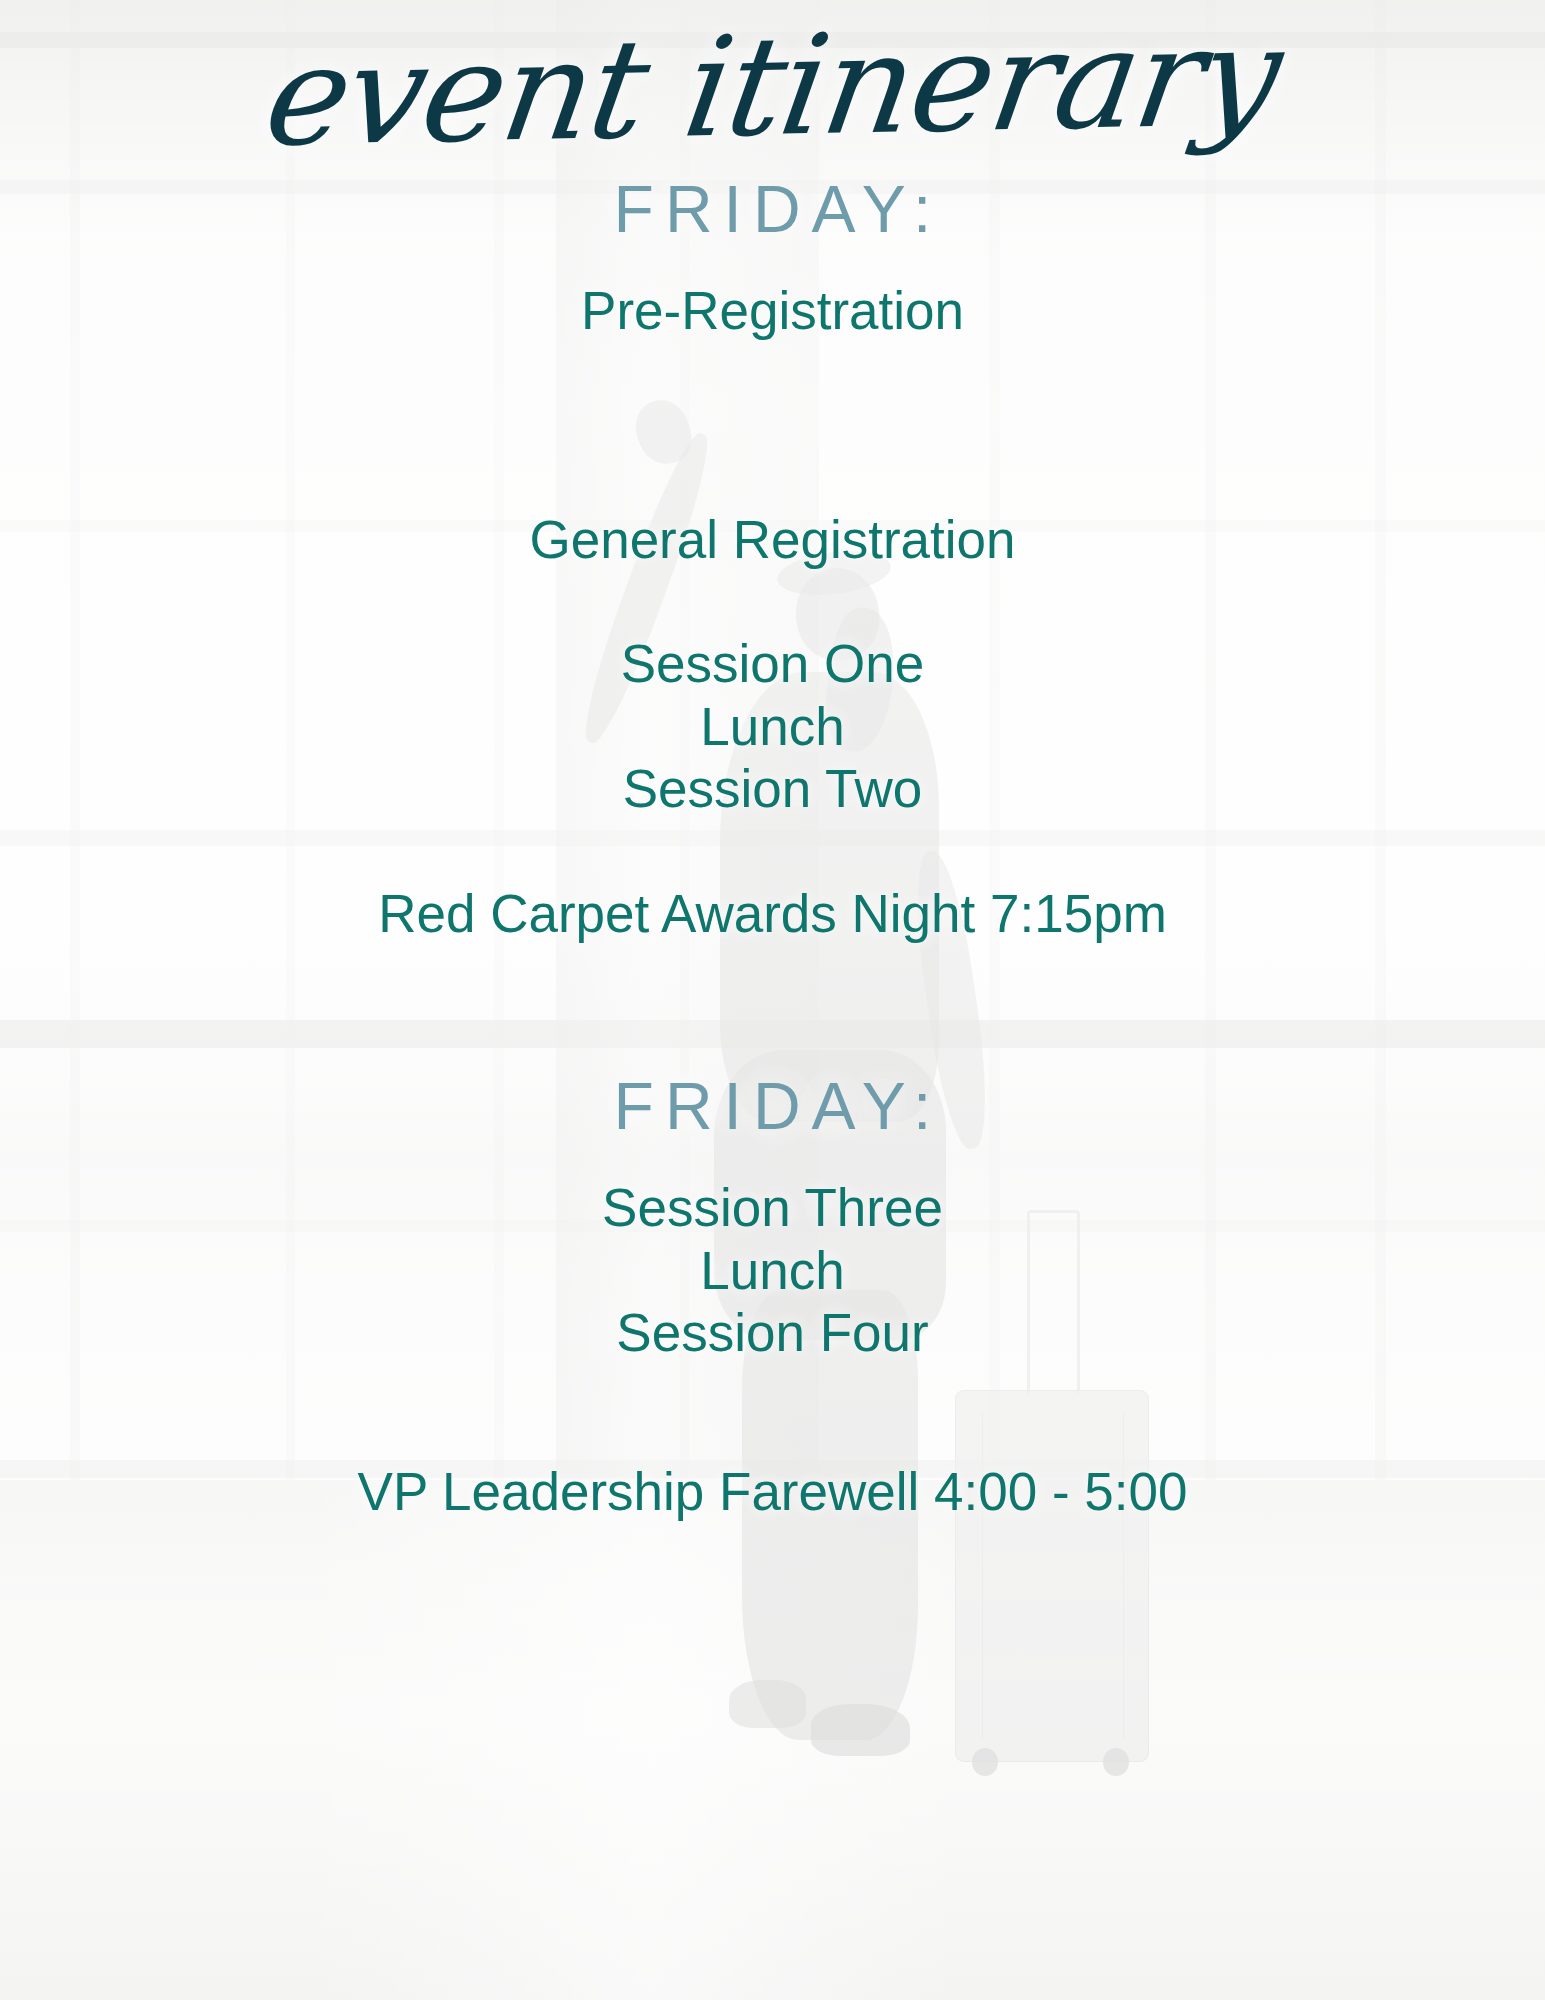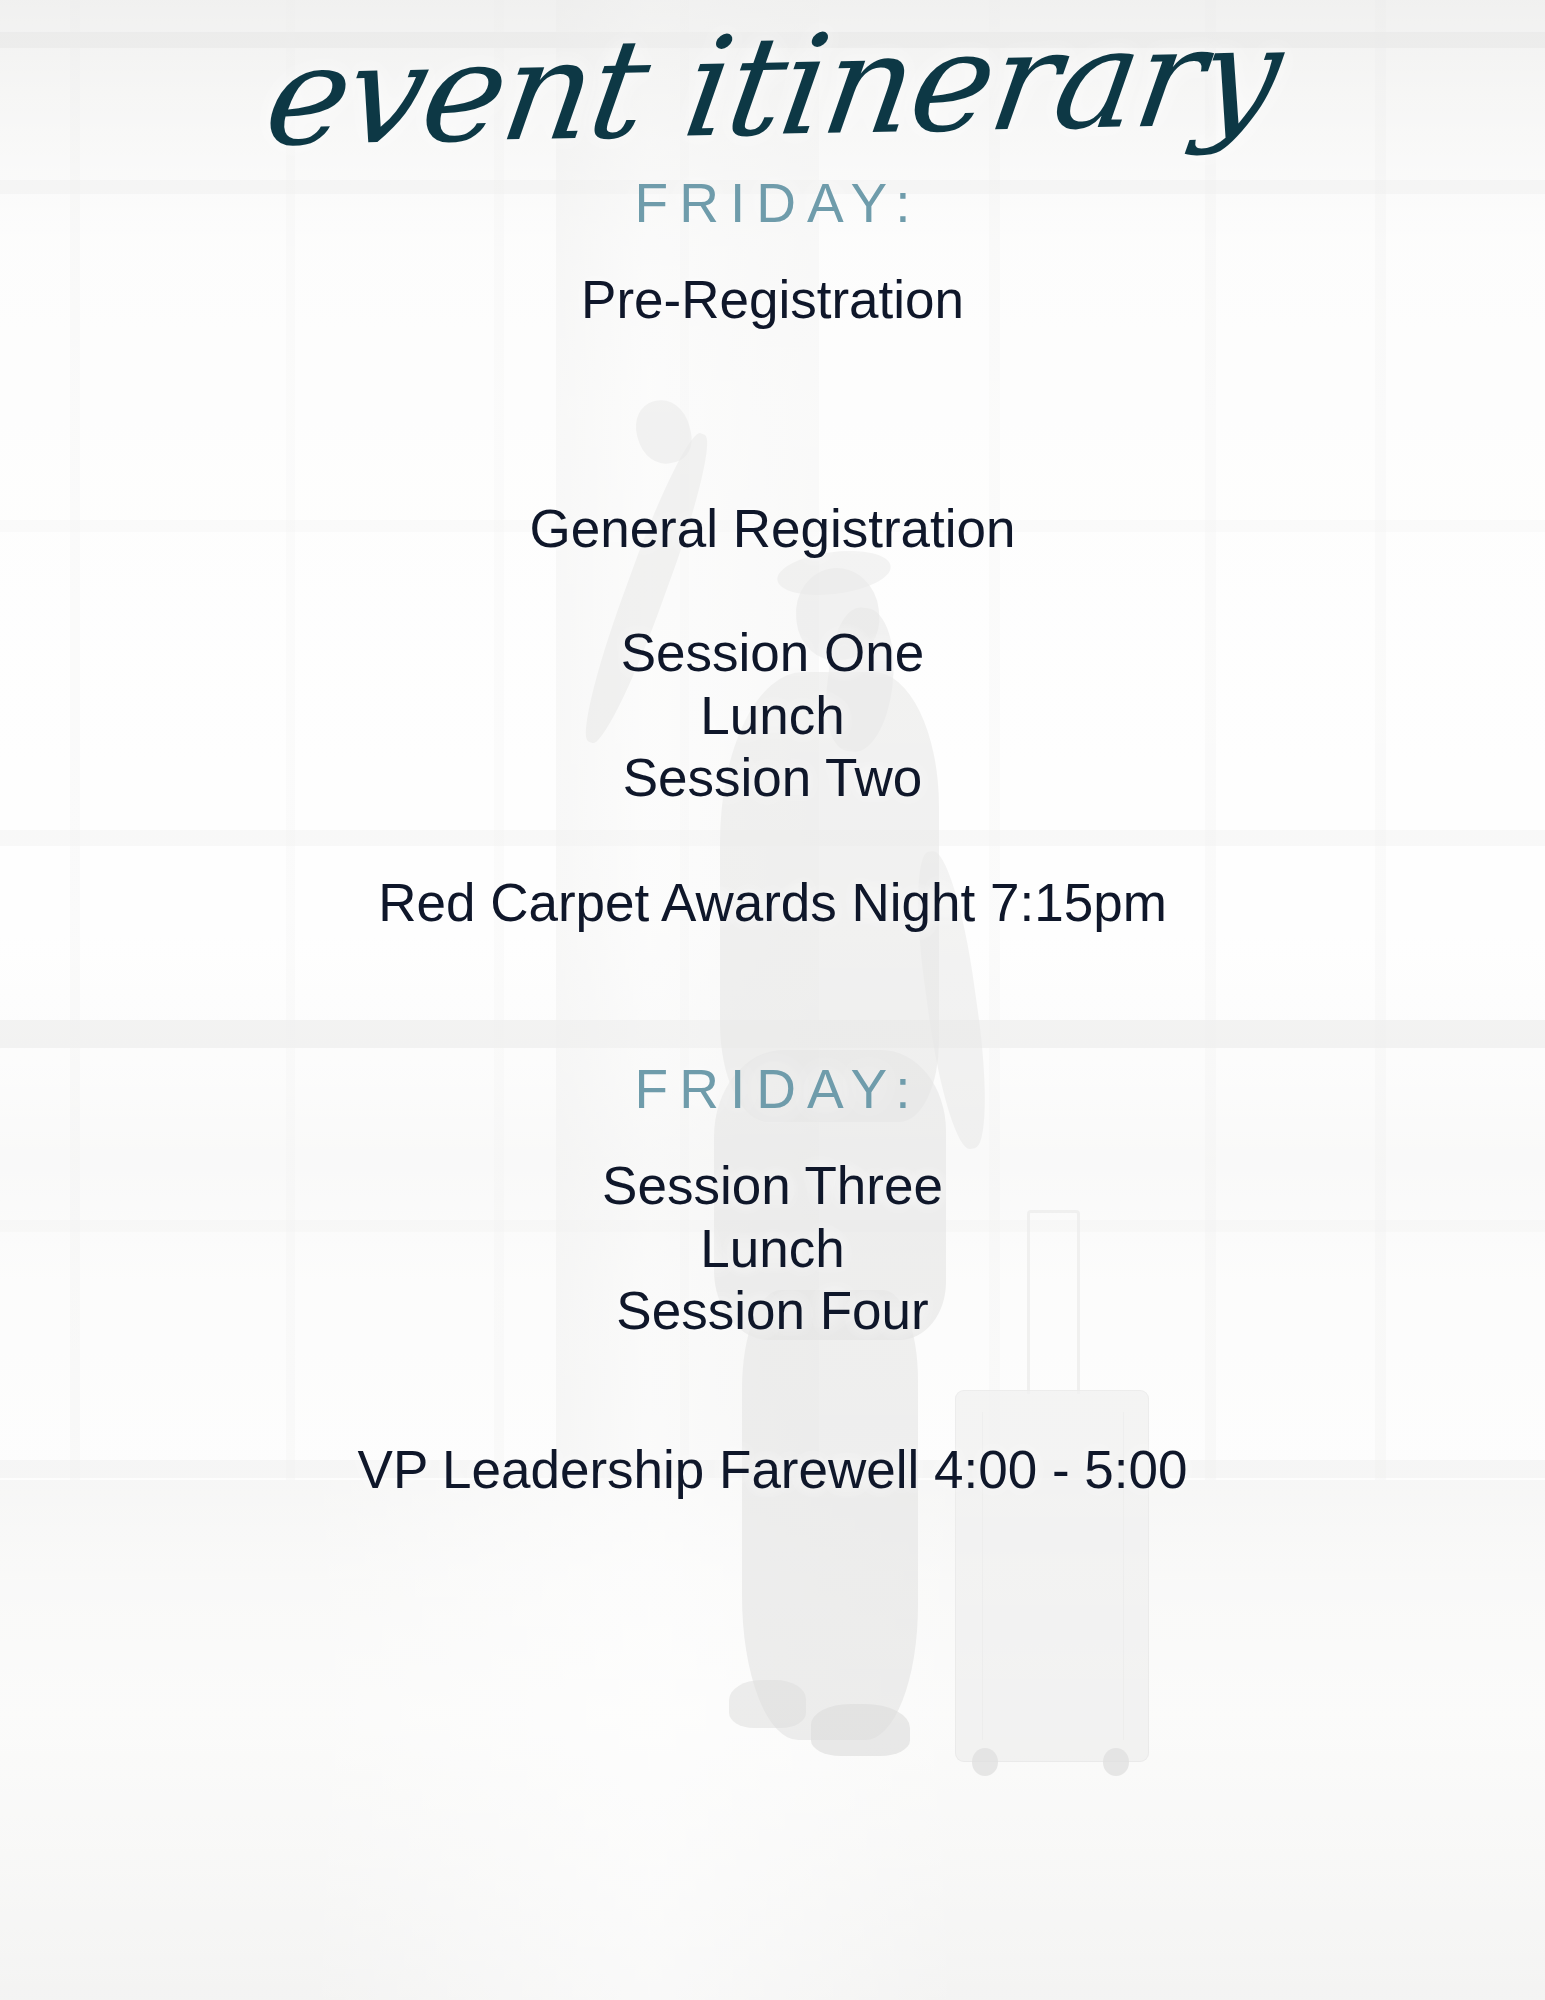--- a/index.html
+++ b/index.html
@@ -121,34 +121,34 @@
     color:#0d3845;
     letter-spacing:-2px;
     margin-top:18px;
     transform:skewX(-10deg) rotate(-1.2deg);
     text-shadow:0 0 22px rgba(255,255,255,.85);
   }
 
   .day-heading {
     font-family:"Liberation Sans", sans-serif;
     font-weight:400;
-    font-size:55px;
+    font-size:66px;
     line-height:1;
     letter-spacing:11px;
     color:#6f9cab;
     text-shadow:0 0 30px rgba(255,255,255,.95), 0 0 60px rgba(255,255,255,.8);
     padding-left:11px;
   }
 
   .event-line {
     font-family:"Liberation Sans", sans-serif;
     font-weight:400;
     font-size:53px;
     line-height:1.18;
-    color:#0f172a;
+    color:#0f766e;
     text-shadow:0 0 16px rgba(255,255,255,.85), 0 0 34px rgba(255,255,255,.6);
     white-space:pre;
   }
 
   .gap-xs { height:20px; }
   .gap-s  { height:38px; }
   .gap-m  { height:62px; }
   .gap-l  { height:96px; }
   .gap-xl { height:128px; }
 </style>

